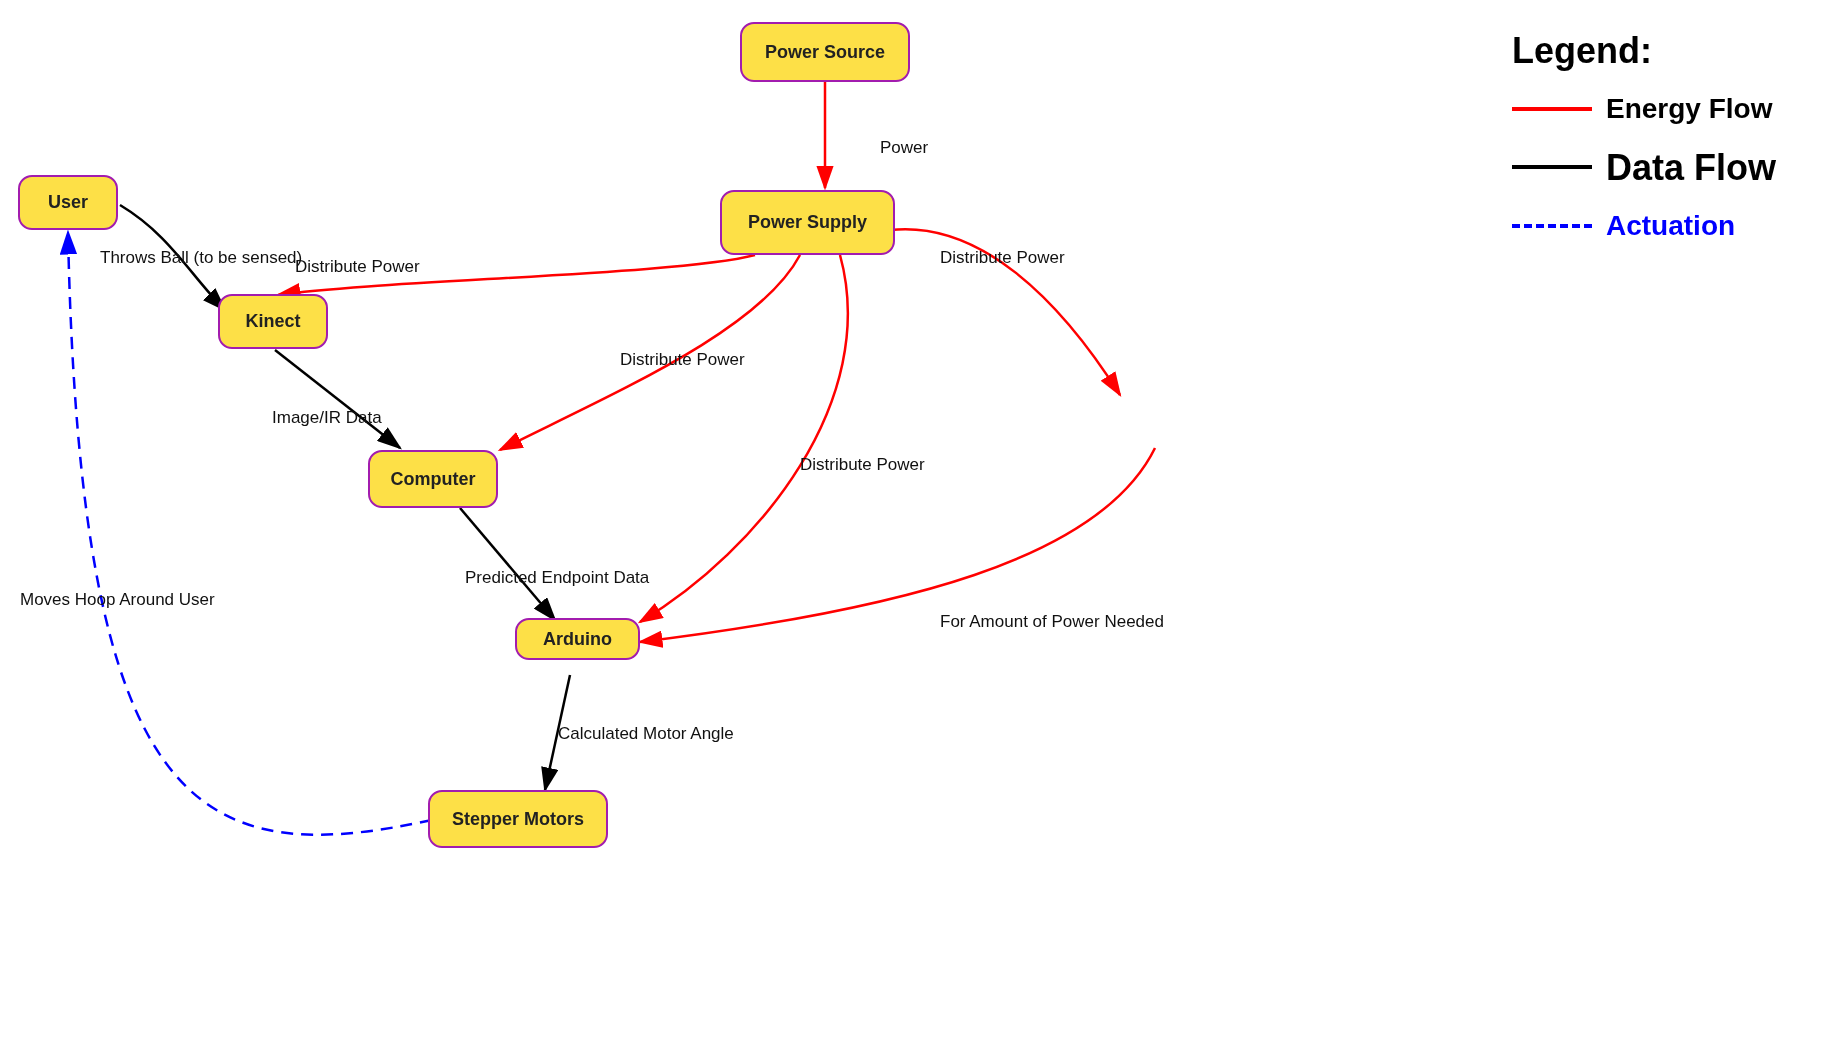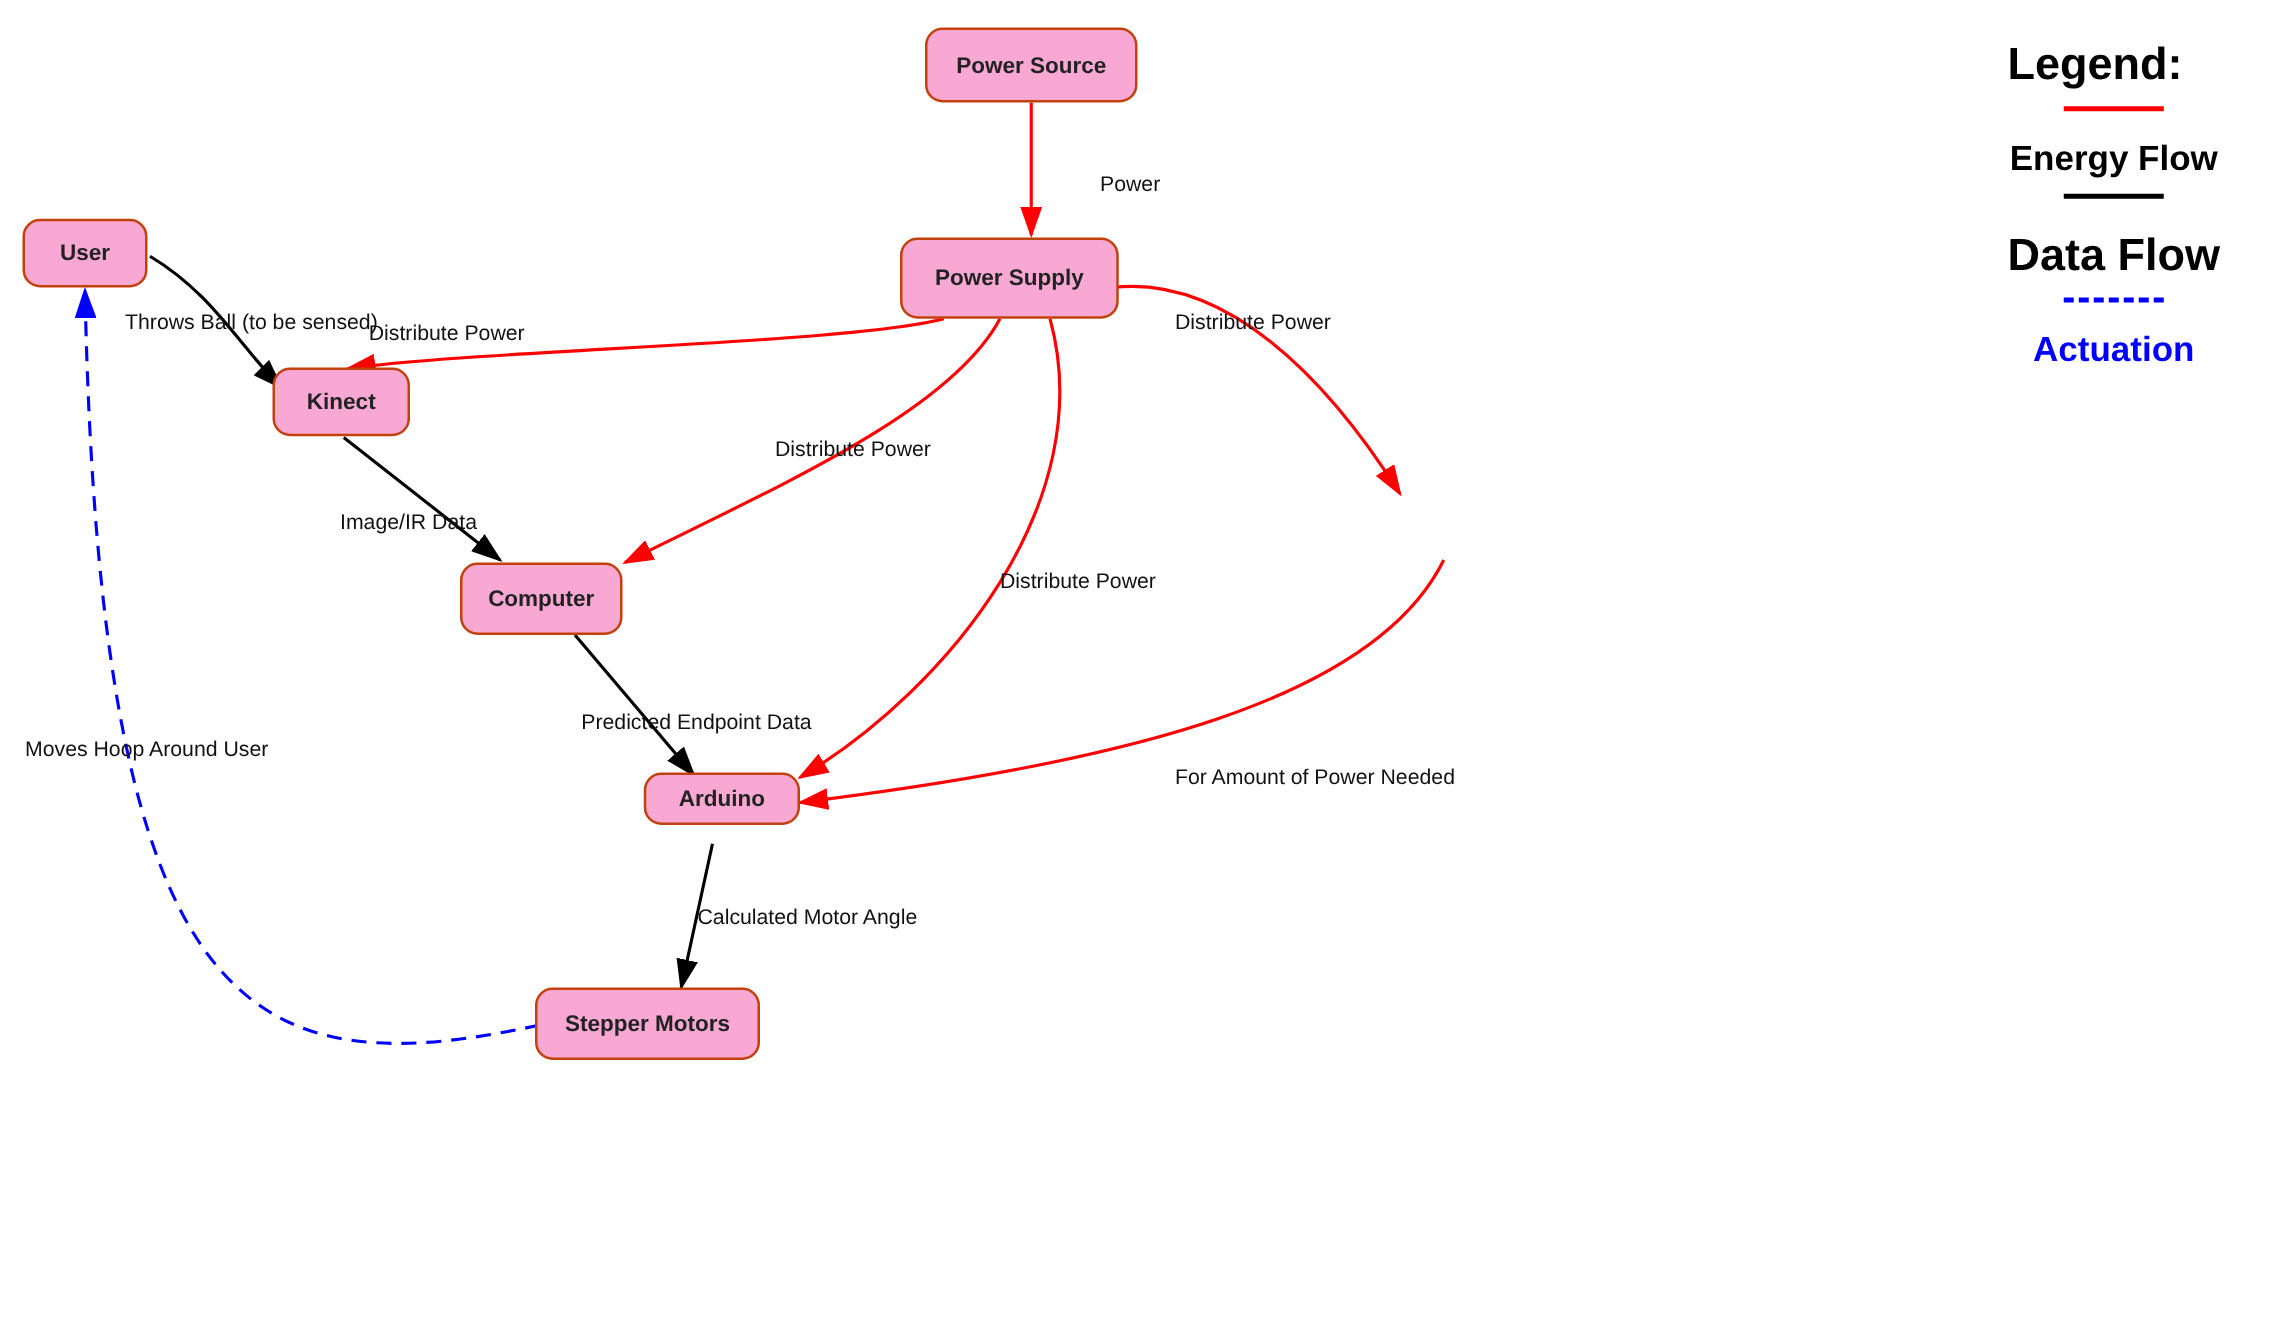--- a/index.html
+++ b/index.html
@@ -17,22 +17,22 @@
       height: 1062px;
     }
     svg.diagram-svg {
       position: absolute;
       top: 0; left: 0;
       width: 1836px;
       height: 1062px;
     }
     .node {
       position: absolute;
-      background: #f9a8d4;
-      border: 2px solid #c2410c;
+      background: #fde047;
+      border: 2px solid #a21caf;
       border-radius: 14px;
       display: flex;
       align-items: center;
       justify-content: center;
       font-size: 18px;
       font-weight: 600;
       text-align: center;
       color: #222;
       z-index: 10;
     }
@@ -47,21 +47,20 @@
     }
     .legend-title {
       font-size: 36px;
       font-weight: bold;
     }
     .legend-item {
       display: flex;
       align-items: center;
       gap: 14px;
       margin: 4px 0;
-      flex-direction: column;
     }
     .legend-line {
       display: inline-block;
       width: 80px;
       height: 4px;
     }
     .legend-energy { background: red; }
     .legend-data { background: black; }
     .legend-actuation {
       border-top: 4px dashed blue;

